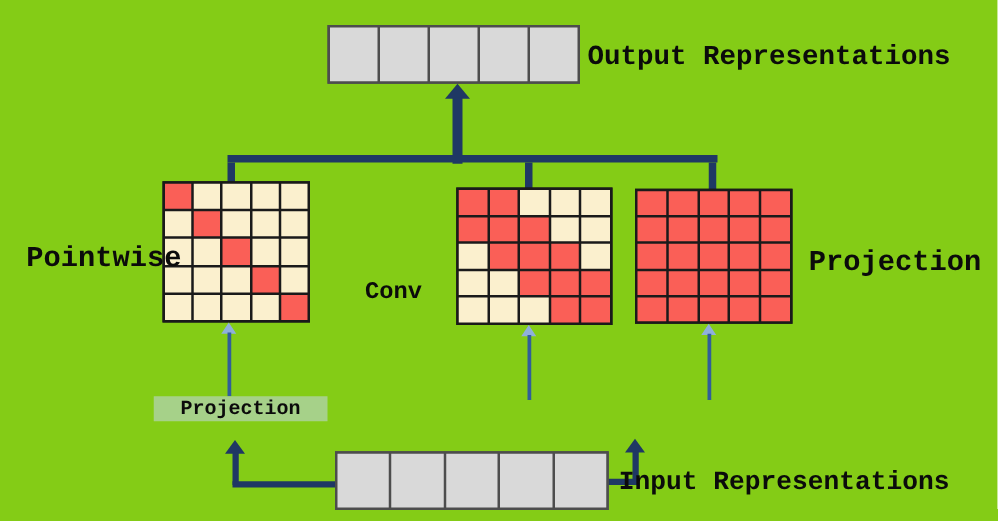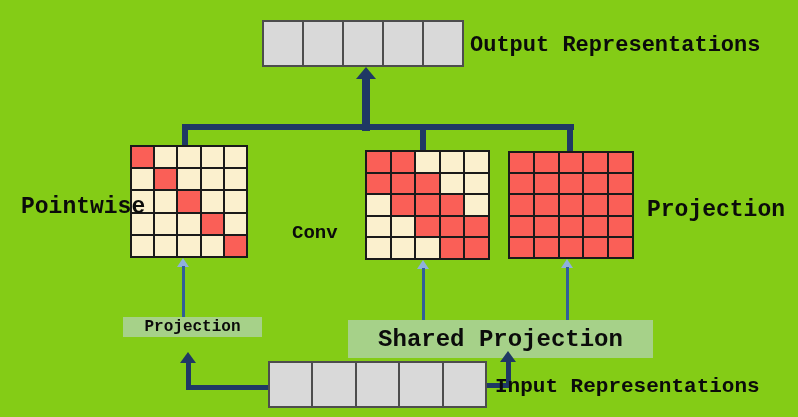--- a/index.html
+++ b/index.html
@@ -191,23 +191,20 @@
   <div class="ah ah-thin ah-thin-pw"></div>
   <div class="thin thin-pw"></div>
   <div class="ah ah-thin ah-thin-conv"></div>
   <div class="thin thin-conv"></div>
   <div class="ah ah-thin ah-thin-attn"></div>
   <div class="thin thin-attn"></div>
 
   <div class="greenbox proj-box">
     <span>Projection</span>
   </div>
-  <div class="greenbox shared-box">
-    <span>Shared Projection</span>
-  </div>
 
   <div class="ah ah-elbow-l"></div>
   <div class="line elbow-l-v"></div>
   <div class="line elbow-l-h"></div>
   <div class="ah ah-elbow-r"></div>
   <div class="line elbow-r-v"></div>
   <div class="line elbow-r-h"></div>
 
   <div class="cellrow input-row">
       <div class="cell"></div>

